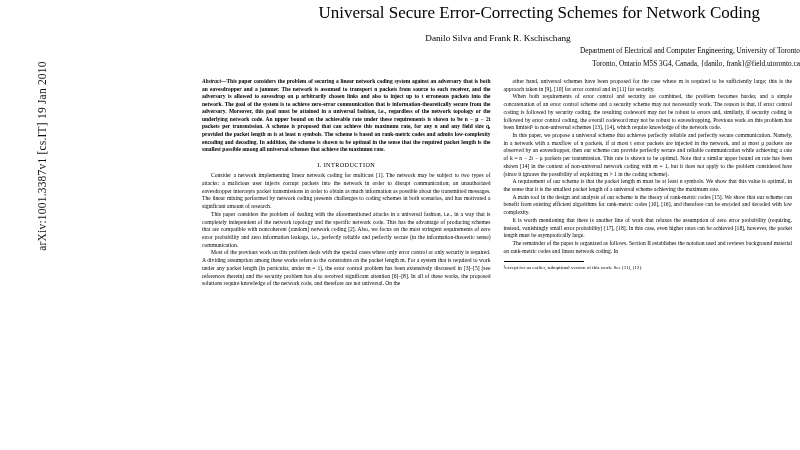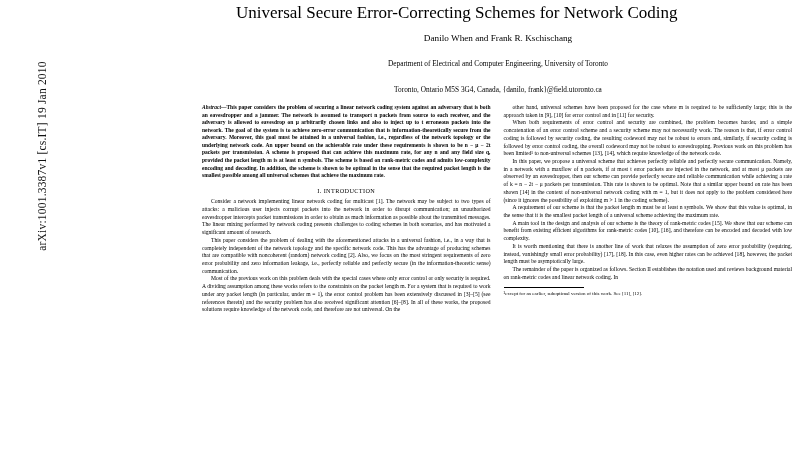--- a/index.html
+++ b/index.html
@@ -33,36 +33,36 @@
   }
   #paper-body {
     position: absolute;
     left: 196px;
     top: 0;
     width: 604px;
     height: 450px;
     padding: 0;
   }
   .title {
-    text-align: left;
+    text-align: right;
     font-size: 17px;
     line-height: 1.25;
     margin: 2px 40px 0 40px;
     font-family: "Liberation Serif", serif;
   }
   .authors {
     text-align: center;
     font-size: 9.2px;
     margin-top: 10px;
   }
   .affil {
-    text-align: center;
+    text-align: right;
     font-size: 7.3px;
     line-height: 1.35;
-    margin-top: 16px;
+    margin-top: 3px;
   }
   .columns {
     display: flex;
     margin-top: 9px;
     gap: 13px;
     padding: 0 8px 0 6px;
   }
   .col {
     width: 289px;
     font-size: 5.6px;
@@ -110,21 +110,21 @@
 <body>
 
 <div id="page">
 
   <div id="arxiv-stamp">arXiv:1001.3387v1  [cs.IT]  19 Jan 2010</div>
 
   <div id="paper-body">
 
     <div class="title">Universal Secure Error-Correcting Schemes for Network Coding</div>
 
-    <div class="authors">Danilo When and Frank R. Kschischang</div>
+    <div class="authors">Danilo Silva and Frank R. Kschischang</div>
 
     <div class="affil">Department of Electrical and Computer Engineering, University of Toronto</div>
     <div class="affil">Toronto, Ontario M5S 3G4, Canada, {danilo, frank}@field.utoronto.ca</div>
 
     <div class="columns">
 
       <div class="col">
         <div class="abstract">
           <span class="lead">Abstract—</span><span>This paper considers the problem of securing a linear network coding system against an adversary that is both an eavesdropper and a jammer. The network is assumed to transport n packets from source to each receiver, and the adversary is allowed to eavesdrop on μ arbitrarily chosen links and also to inject up to t erroneous packets into the network. The goal of the system is to achieve zero-error communication that is information-theoretically secure from the adversary. Moreover, this goal must be attained in a universal fashion, i.e., regardless of the network topology or the underlying network code. An upper bound on the achievable rate under these requirements is shown to be n − μ − 2t packets per transmission. A scheme is proposed that can achieve this maximum rate, for any n and any field size q, provided the packet length m is at least n symbols. The scheme is based on rank-metric codes and admits low-complexity encoding and decoding. In addition, the scheme is shown to be optimal in the sense that the required packet length is the smallest possible among all universal schemes that achieve the maximum rate.</span>
         </div>

